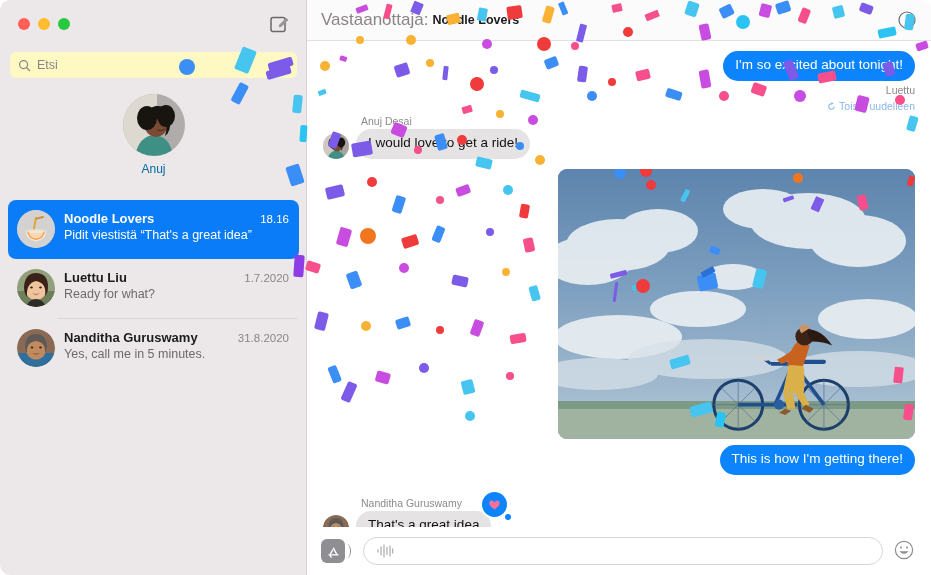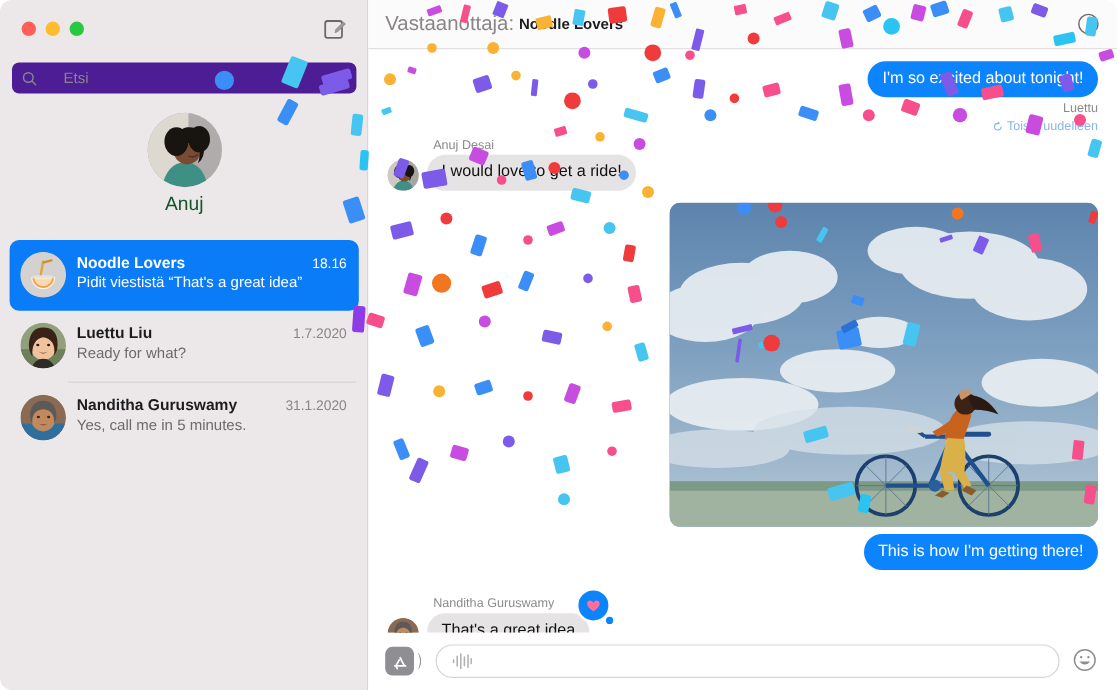--- a/index.html
+++ b/index.html
@@ -31,38 +31,38 @@
   .l-min{background:#febc2e;}
   .l-max{background:#28c840;}
 
   .compose-btn{
     position:absolute;right:16px;top:13px;width:22px;height:22px;
     cursor:pointer;
   }
 
   .search-field{
     position:absolute;left:10px;top:52px;width:287px;height:26px;
-    background:#4c1d95;border-radius:6px;
-    display:flex;align-items:center;gap:22px;padding:0 8px;
+    background:#fef9c3;border-radius:6px;
+    display:flex;align-items:center;gap:6px;padding:0 8px;
     box-sizing:border-box;
   }
   .search-field .ph{
     font-size:12.5px;color:#8a8588;
   }
 
   .profile{
     position:absolute;top:94px;left:0;width:307px;
     display:flex;flex-direction:column;align-items:center;
   }
   .profile-av{
     width:62px;height:62px;border-radius:50%;overflow:hidden;
     position:relative;background:#b9b3ae;
   }
   .profile-name{
-    margin-top:6px;font-size:16px;color:#14532d;
+    margin-top:6px;font-size:12px;color:#0369a1;
   }
 
   .conv-list{
     position:absolute;top:200px;left:0;width:307px;
   }
   .conv{
     display:flex;align-items:flex-start;gap:9px;
     margin:0 8px;padding:10px 10px 11px 9px;border-radius:8px;
     box-sizing:border-box;position:relative;cursor:default;
   }
@@ -307,21 +307,21 @@
               <ellipse cx="15" cy="18.5" rx="1.3" ry="1" fill="#3a2418"></ellipse>
               <ellipse cx="23.5" cy="18.5" rx="1.3" ry="1" fill="#3a2418"></ellipse>
               <path d="M15.5 24 Q19 27 23 24 Q19 25.5 15.5 24 Z" fill="#7d3f33"></path>
               <circle cx="19" cy="11" r="0.9" fill="#b03a3a"></circle>
             </g>
           </svg>
         </div>
         <div class="conv-body">
           <div class="conv-row1">
             <span class="conv-title">Nanditha Guruswamy</span>
-            <span class="conv-time">31.1.2020</span>
+            <span class="conv-time">31.8.2020</span>
           </div>
           <div class="conv-prev">Yes, call me in 5 minutes.</div>
         </div>
       </div>
 
     </div>
   </div>
 
   <div class="pane">
 

